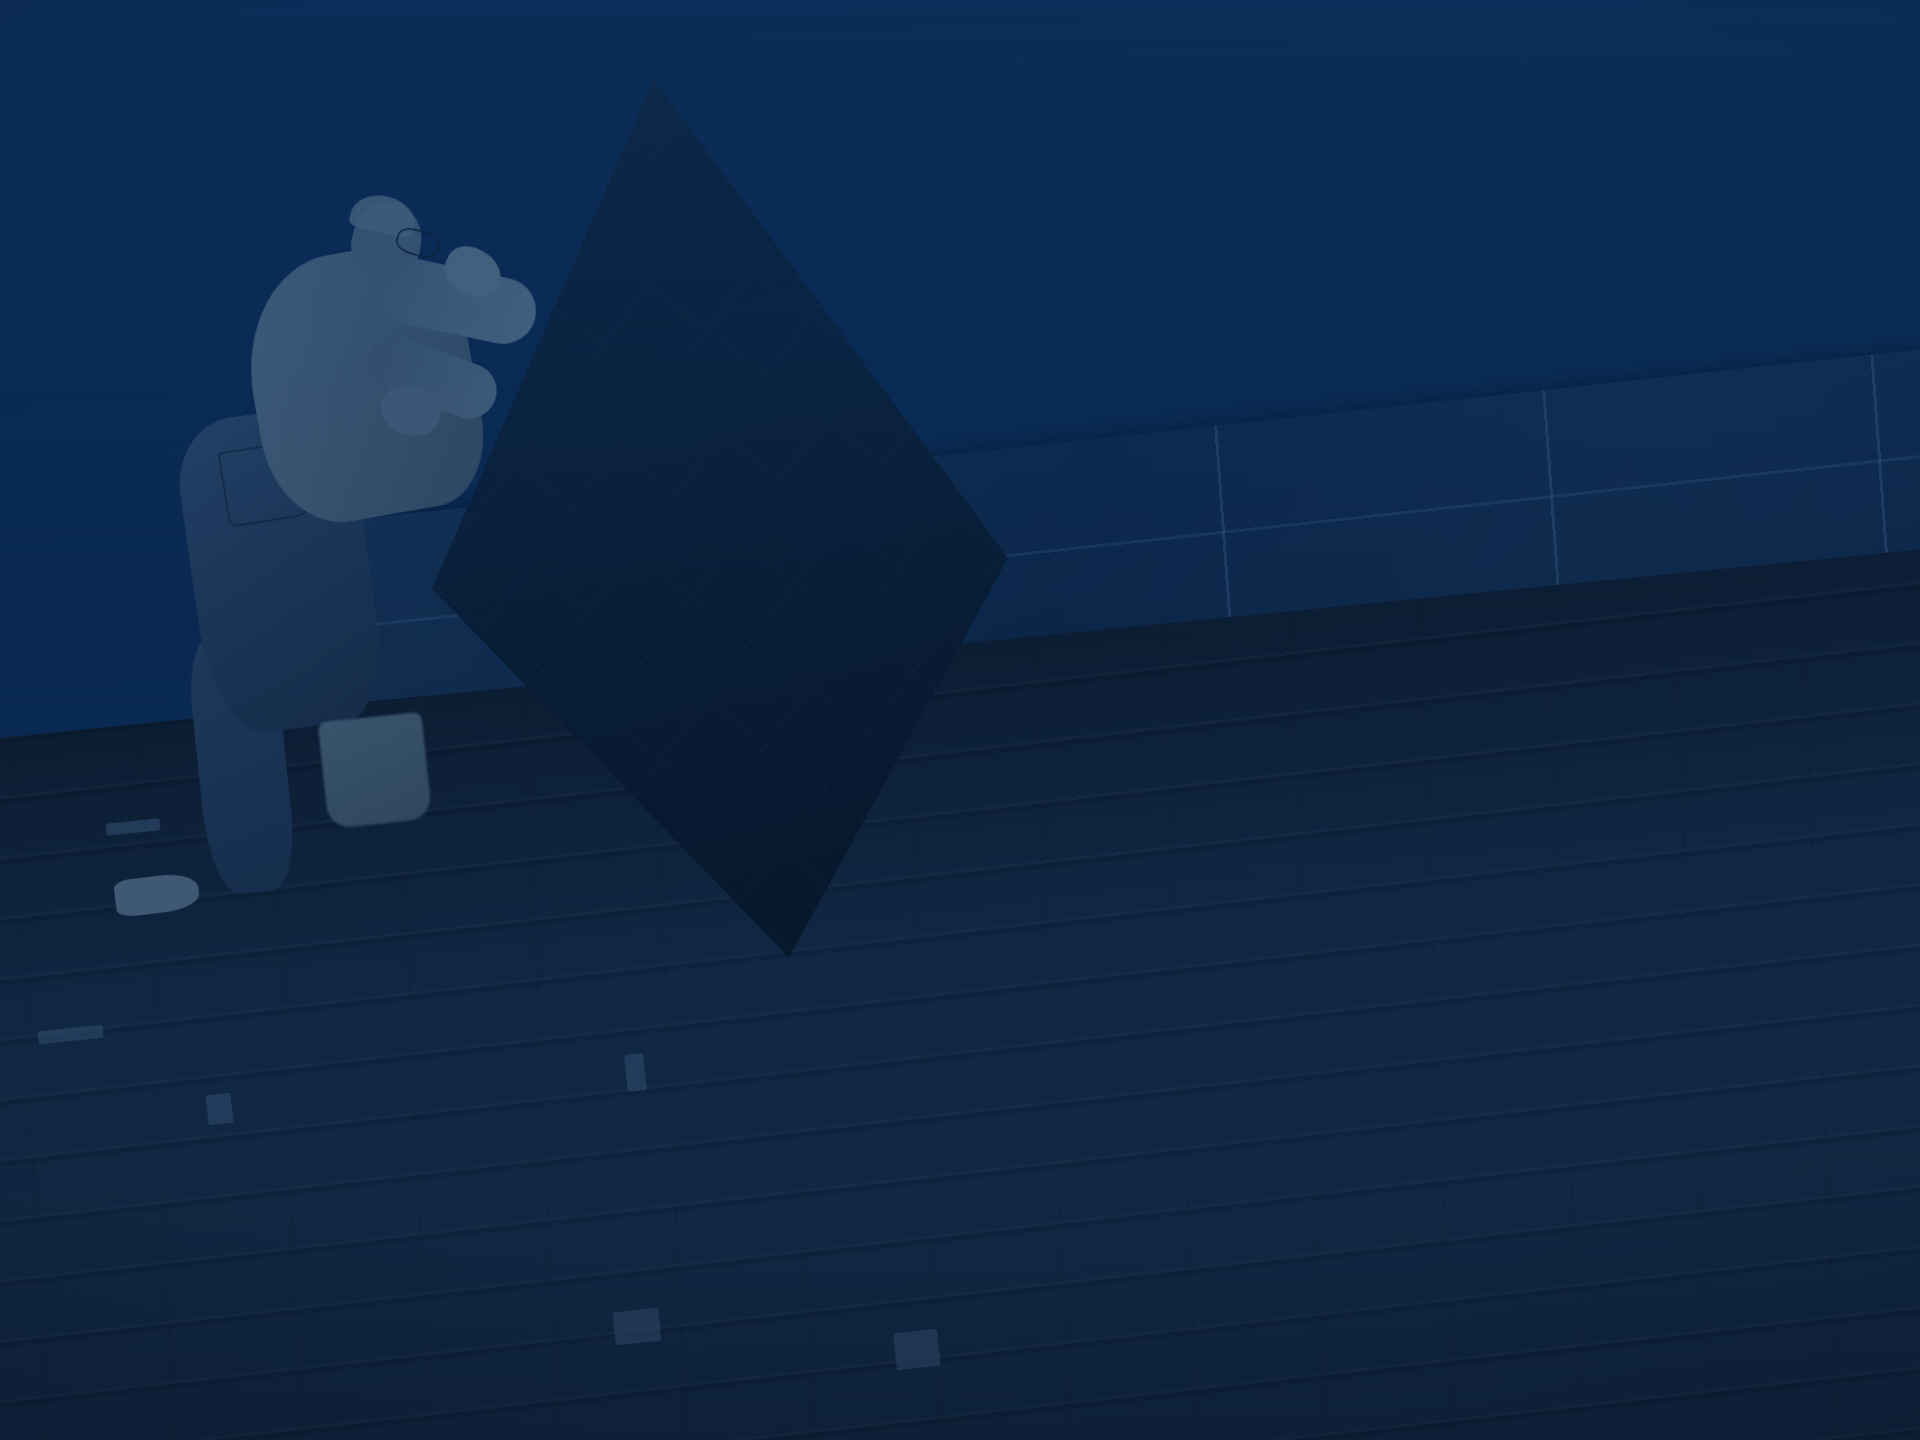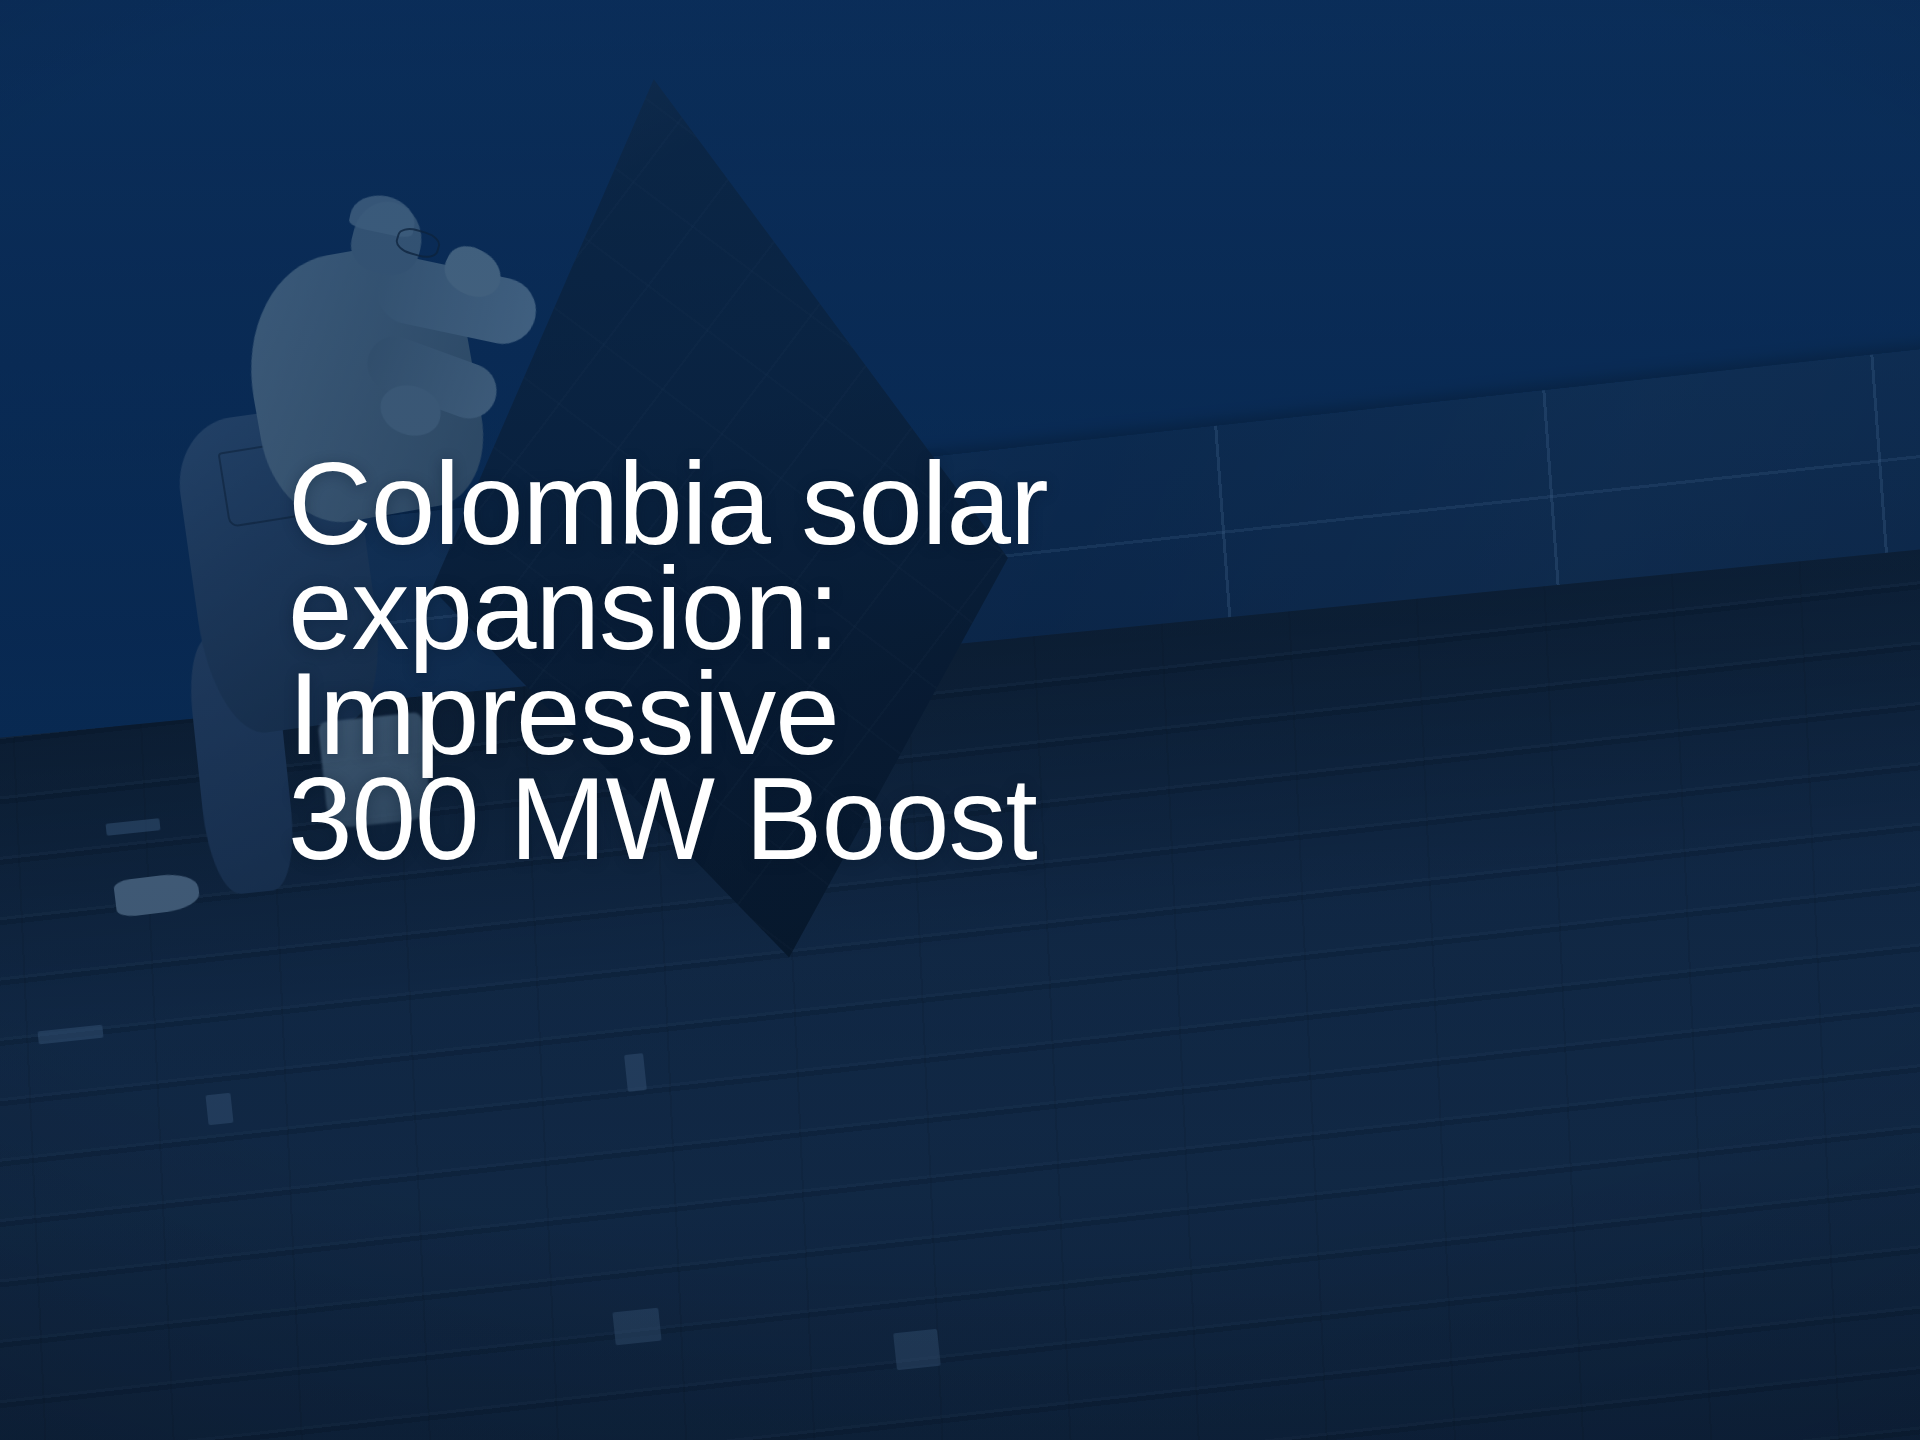--- a/index.html
+++ b/index.html
@@ -437,17 +437,14 @@
       <div class="w-hair"></div>
       <div class="w-glasses"></div>
       <div class="w-bucket"></div>
     </div>
 
     <div class="tint"></div>
     <div class="tint2"></div>
     <div class="vignette"></div>
   </div>
 
-  <h1 class="headline">Colombia solar
-expansion: Impressive
-300 MW Boost</h1>
 
 </div>
 
 </body></html>

